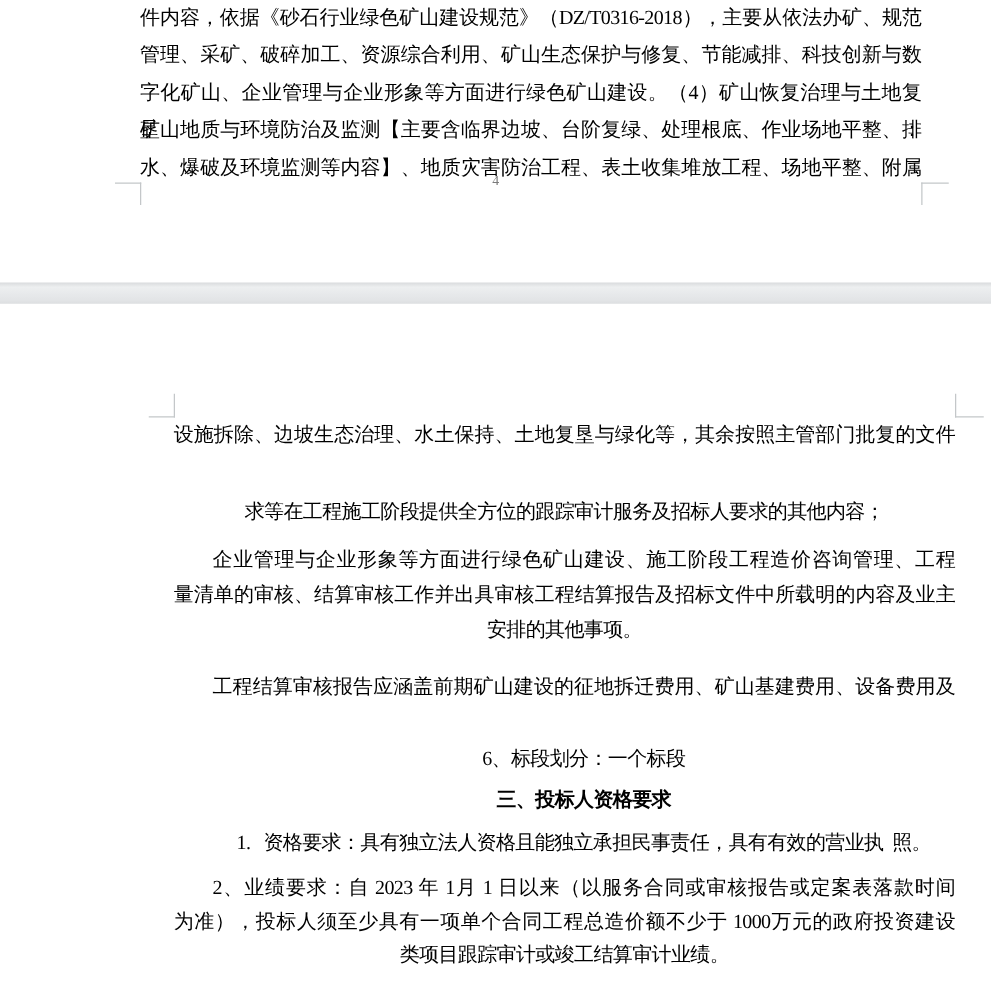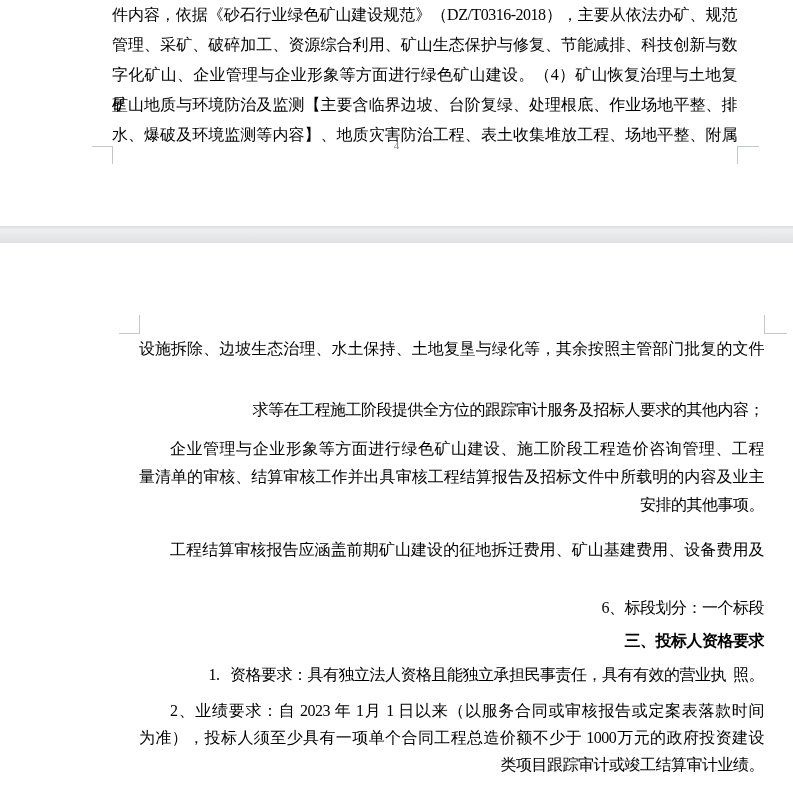--- a/index.html
+++ b/index.html
@@ -12,21 +12,21 @@
   .page{position:absolute;left:0;width:741px;}
   .page1{top:0;height:226px;}
   .page2{top:243px;height:545px;margin-left:27px;}
   .line{
     position:absolute;left:112px;width:625px;height:30px;line-height:30px;
     font-size:16px;letter-spacing:-0.5px;color:var(--text-color,#000);
   }
   
   .j{text-align:justify;text-align-last:justify;white-space:normal;}
   
-  .l{white-space:pre;text-align:right;}
+  .l{white-space:pre;text-align:center;}
   
   .ind{padding-left:31px;width:594px;}
   .bold{font-weight:bold;}
   .pagenum{
     position:absolute;left:0;top:137px;width:793px;height:16px;line-height:16px;
     text-align:center;font-size:11px;letter-spacing:0;
     color:var(--pagenum-color,#7a7a7a);
   }
   .cm{position:absolute;background:var(--mark-color,#c4c7c9);}
   .page-gap{

